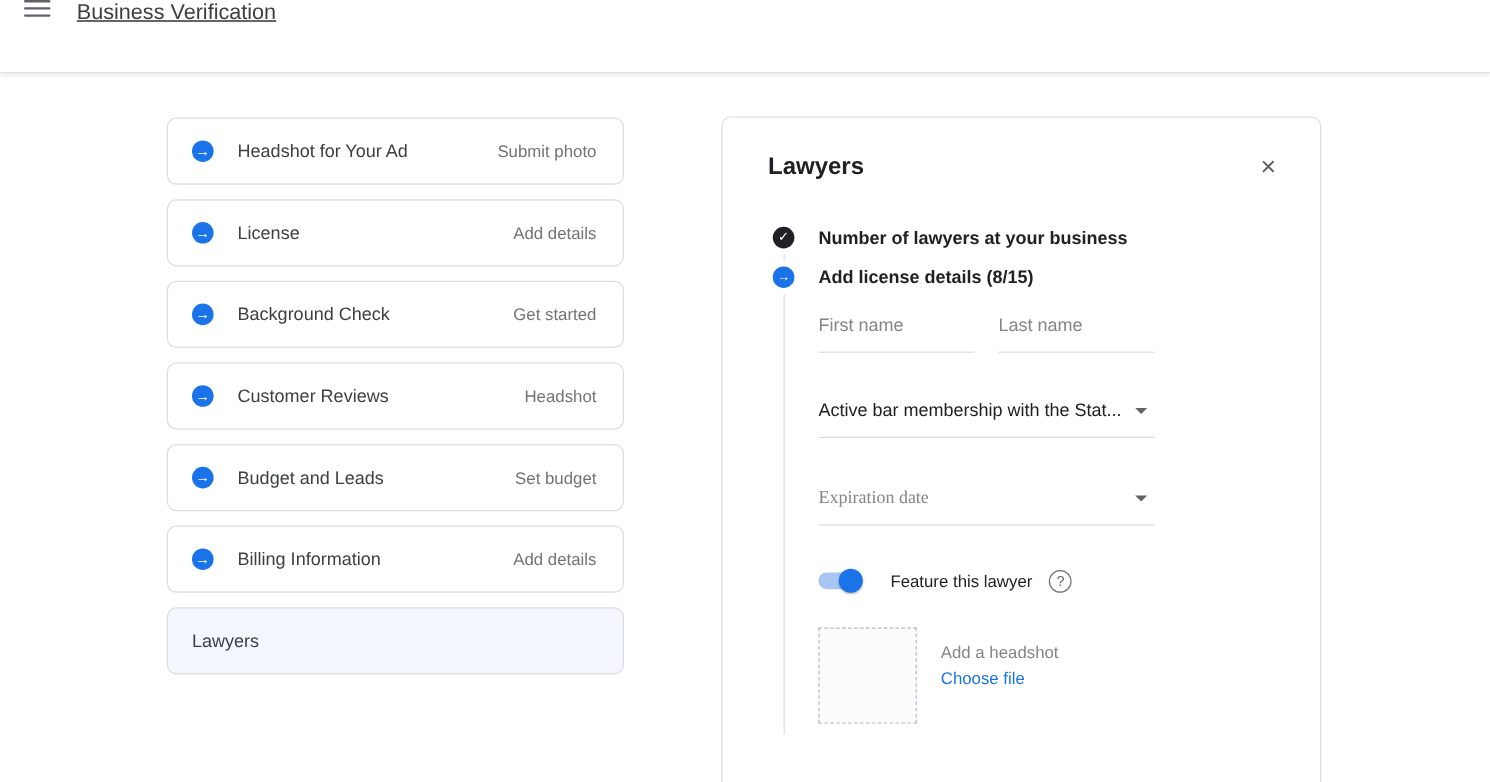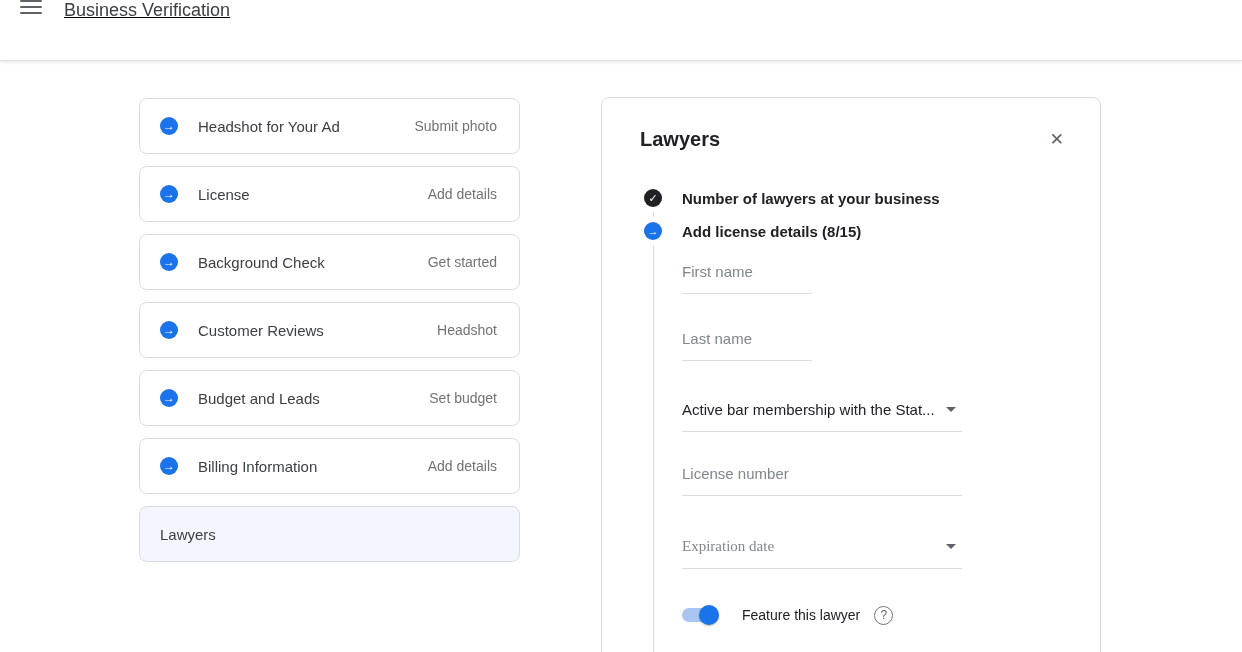--- a/index.html
+++ b/index.html
@@ -48,21 +48,21 @@
   .step-circle.done { background: #202124; }
   .step-circle.current { background: #1a73e8; }
   .rail-line { width: 1px; flex: 1; background: #dadce0; margin-top: 5px; margin-bottom: 5px; }
   .step-content { flex: 1; padding-bottom: 14px; }
   .step-title { font-size: 15px; font-weight: bold; color: #202124; line-height: 19px; }
   .step-sub { margin-top: 13px; font-size: 14px; color: #5f6368; }
   .step-sub .edit-link { color: #1a73e8; margin-left: 17px; cursor: pointer; text-decoration: none; }
 
   
   .form { margin-top: 22px; }
-  .name-row { display: flex; gap: 36px; flex-direction: column; }
+  .name-row { display: flex; gap: 20px; }
   .uinput { width: 130px; border: none; border-bottom: 1px solid #dadce0;
     font-family: "Liberation Sans", sans-serif; font-size: 15px; color: #202124;
     padding: 0 0 13px 0; background: transparent; outline: none; }
   .uinput::placeholder { color: #80868b; }
   .uinput.wide { width: 280px; }
   .ufield { width: 280px; border-bottom: 1px solid #dadce0; padding-bottom: 13px;
     font-size: 15px; display: flex; align-items: center; justify-content: space-between;
     cursor: pointer; }
   .ufield .value { color: #202124; }
   .ufield .placeholder { color: #80868b; }
@@ -181,21 +181,20 @@
             <div class="name-row">
               <input class="uinput" type="text" placeholder="First name" style="">
               <input class="uinput" type="text" placeholder="Last name" style="">
             </div>
 
             <div class="ufield mt-select">
               <span class="value">Active bar membership with the Stat...</span>
               <span class="caret"></span>
             </div>
 
-            <input class="uinput wide mt-license" type="text" placeholder="License number" style="">
 
             <div class="ufield mt-exp">
               <span class="placeholder">Expiration date</span>
               <span class="caret"></span>
             </div>
 
             <div class="toggle-row">
               <span class="toggle">
                 <span class="toggle-track"></span>
                 <span class="toggle-thumb"></span>

